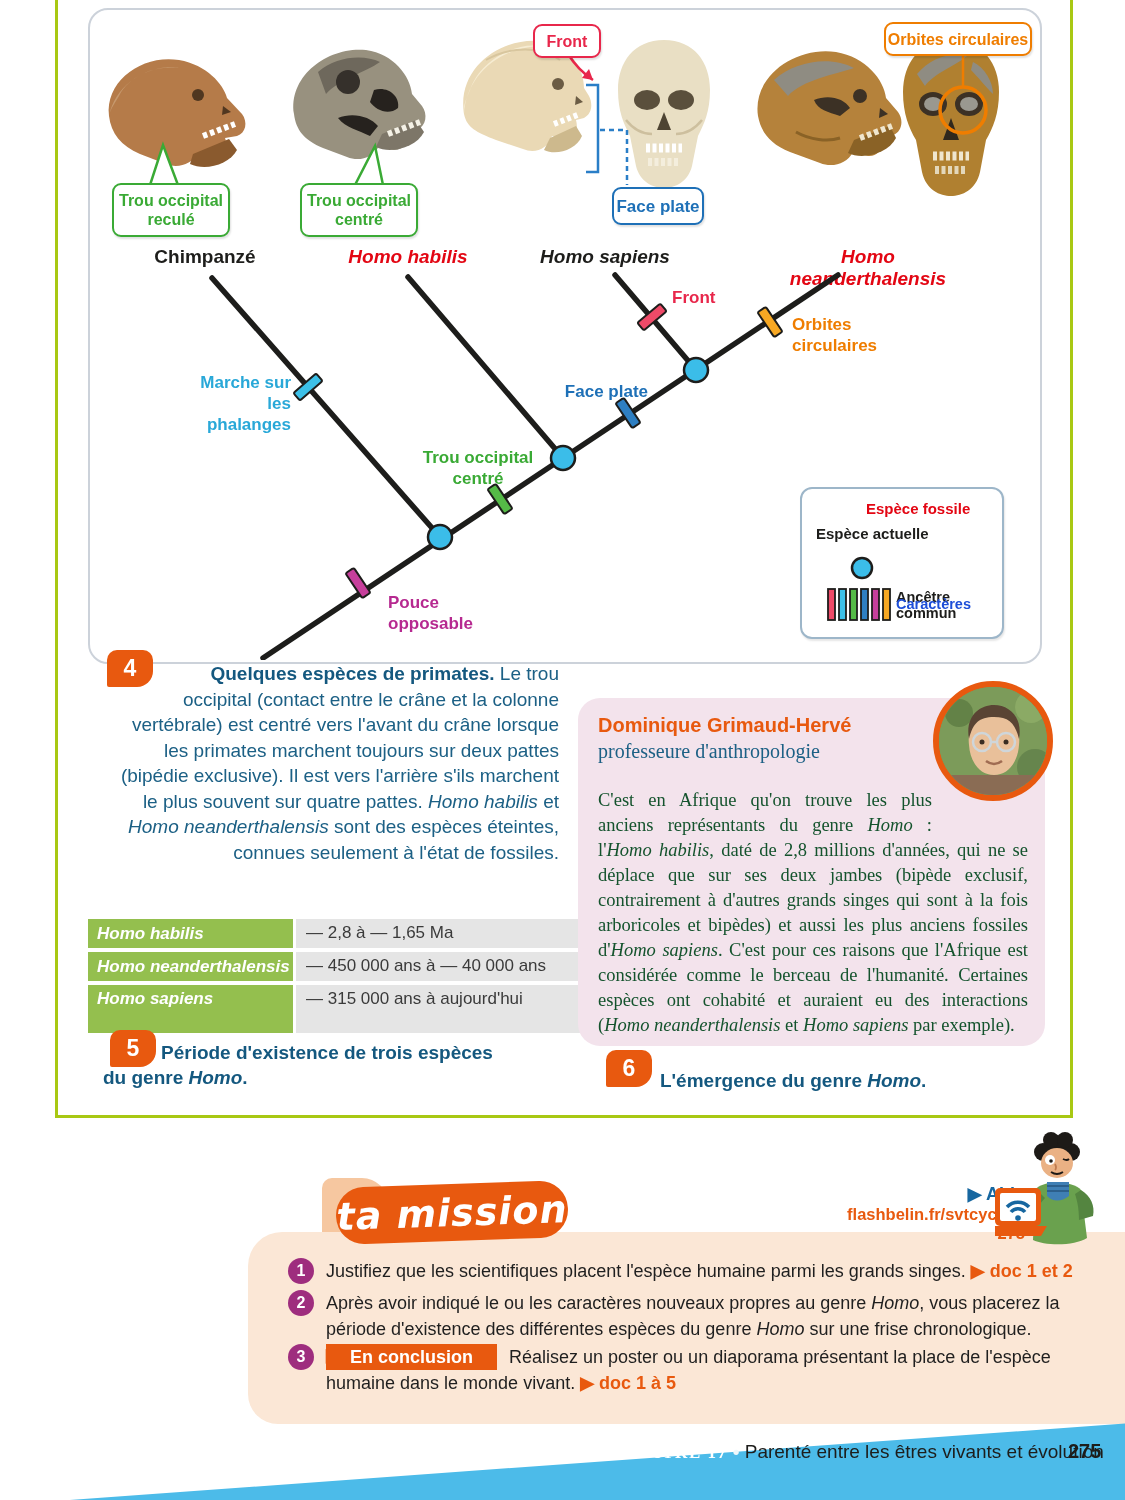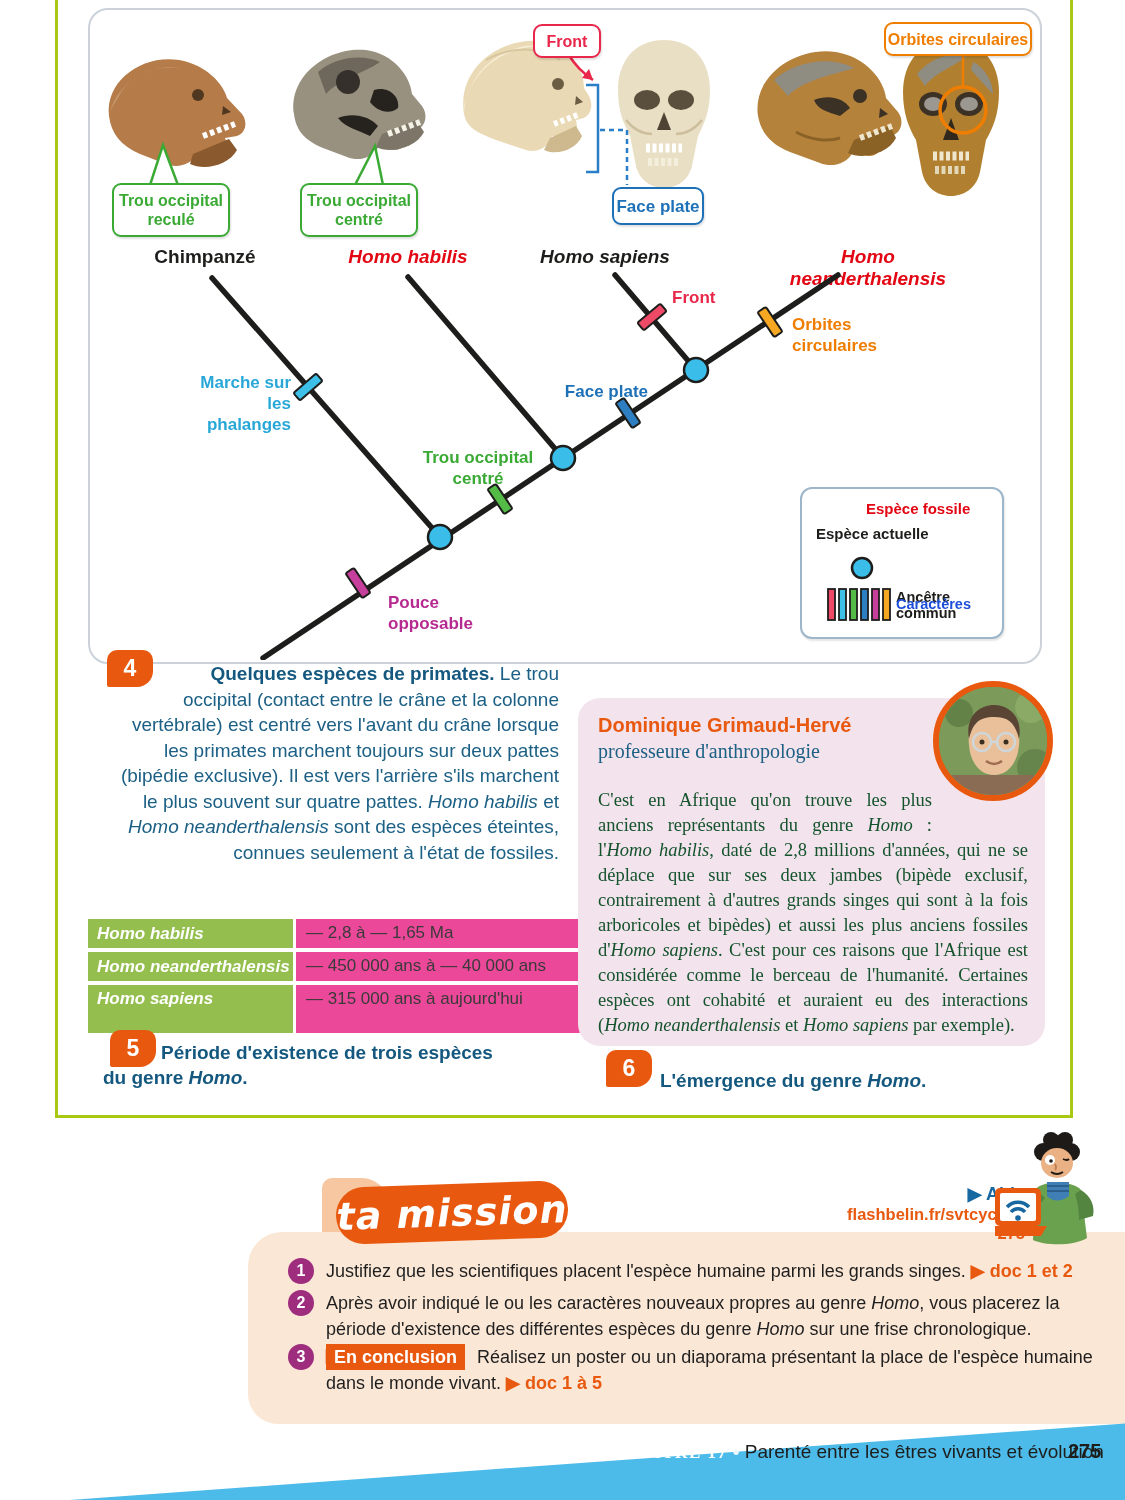--- a/index.html
+++ b/index.html
@@ -40,21 +40,21 @@
          border-radius:10px 10px 16px 2px;z-index:5;}
   .doc-caption{color:#14587f;font-weight:bold;font-size:19px;line-height:25px;}
   
   .doc4-text{position:absolute;left:103px;top:661px;width:456px;font-size:19px;
              line-height:25.5px;color:#1c6085;text-indent:64px;}
   .doc4-text b{color:#14587f;}
   
   .t-row{position:absolute;left:88px;display:flex;}
   .t-cell-g{width:205px;background:#94bf4e;color:#fff;font-weight:bold;font-style:italic;
             font-size:17px;display:flex;align-items:center;padding-left:9px;box-sizing:border-box;}
-  .t-cell-b{width:292px;background:#ec4899;color:#3a3a3a;font-size:17px;
+  .t-cell-b{width:292px;background:#e5e5e5;color:#3a3a3a;font-size:17px;
             display:flex;align-items:flex-start;padding:4px 0 0 10px;box-sizing:border-box;margin-left:3px;}
   
   .doc6-box{position:absolute;left:578px;top:698px;width:467px;height:348px;
             background:#f3e3ec;border-radius:22px;}
   .doc6-name{position:absolute;left:20px;top:16px;font-size:20px;font-weight:bold;color:#e8590f;}
   .doc6-sub{position:absolute;left:20px;top:42px;font-size:20px;color:#1c6085;font-family:Liberation Serif, serif;}
   .doc6-body{position:absolute;left:20px;top:74px;width:430px;
              font-family:"Liberation Serif","DejaVu Serif",serif;font-size:18.5px;
              line-height:25px;color:#14532d;text-align:justify;margin-top:16px;}
   .doc6-body .ph-spacer{float:right;width:96px;height:46px;}
@@ -72,21 +72,21 @@
   .aide{position:absolute;left:845px;top:1183px;width:180px;text-align:right;z-index:7;}
   .aide .a1{font-size:18px;font-weight:bold;color:#1767a0;}
   .aide .a2{font-size:16.5px;font-weight:bold;color:#e8590f;}
   .m-item{position:absolute;left:288px;display:flex;align-items:flex-start;z-index:7;}
   .m-num{width:26px;height:26px;border-radius:50%;background:#9e2d7e;color:#fff;font-weight:bold;
          font-size:16px;display:flex;align-items:center;justify-content:center;flex-shrink:0;
          margin-right:12px;margin-top:0px;}
   .m-text{width:784px;font-size:18px;line-height:26px;color:#1f1f1f;}
   .m-ref{color:#e8590f;font-weight:bold;white-space:nowrap;}
   .m-concl{display:inline-block;background:#e8590f;color:#fff;font-weight:bold;
-           padding:0 8px;margin-right:7px;}
+           padding:0 24px;margin-right:7px;}
   
   .footer-wedge{position:absolute;left:0;top:1415px;width:1125px;height:85px;background:#4cbbe9;
                 clip-path:polygon(100% 10%,100% 100%,6.2% 100%);}
   .footer-text{position:absolute;left:600px;top:1441px;font-size:19px;color:#1d1d1b;z-index:3;}
   .footer-text .chap{font-family:"Liberation Serif",serif;font-weight:bold;color:#fff;
                      font-size:17px;letter-spacing:1.5px;}
   .footer-text .dot{color:#eef7fb;font-weight:bold;}
   .pagenum{position:absolute;left:1068px;top:1440px;font-size:20px;font-weight:bold;color:#1d1d1b;z-index:3;}
 </style>
 </head>

